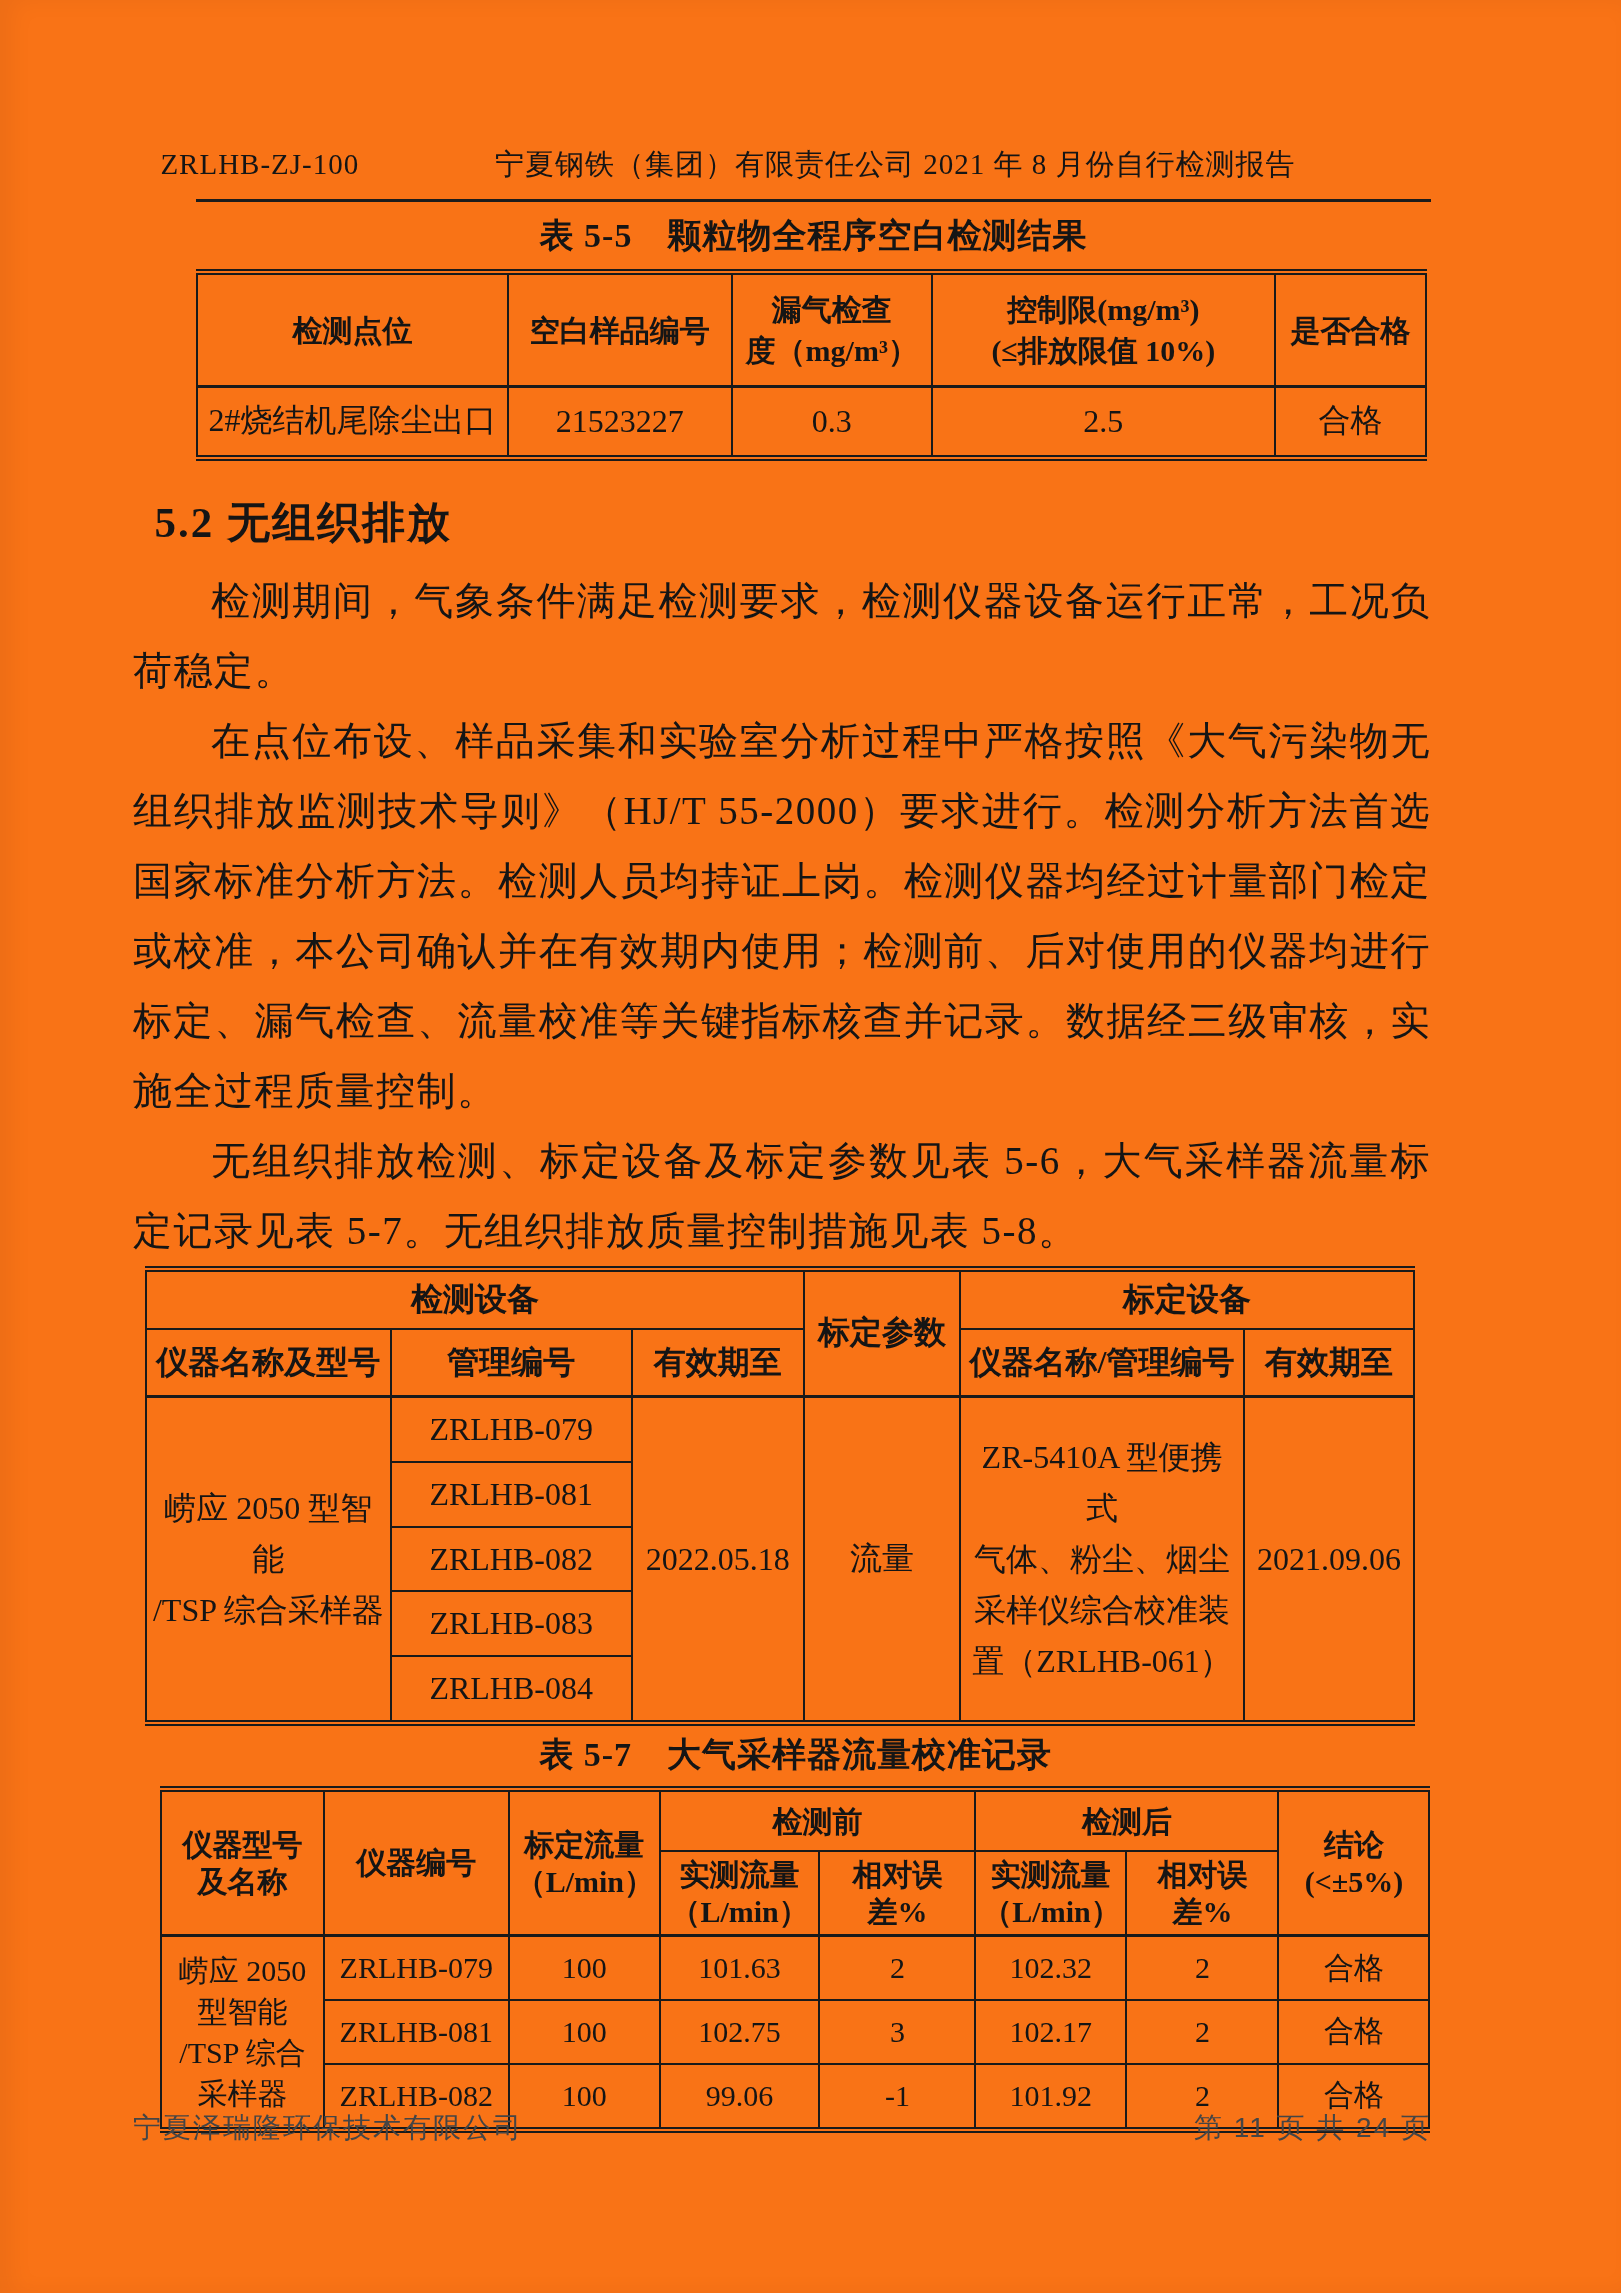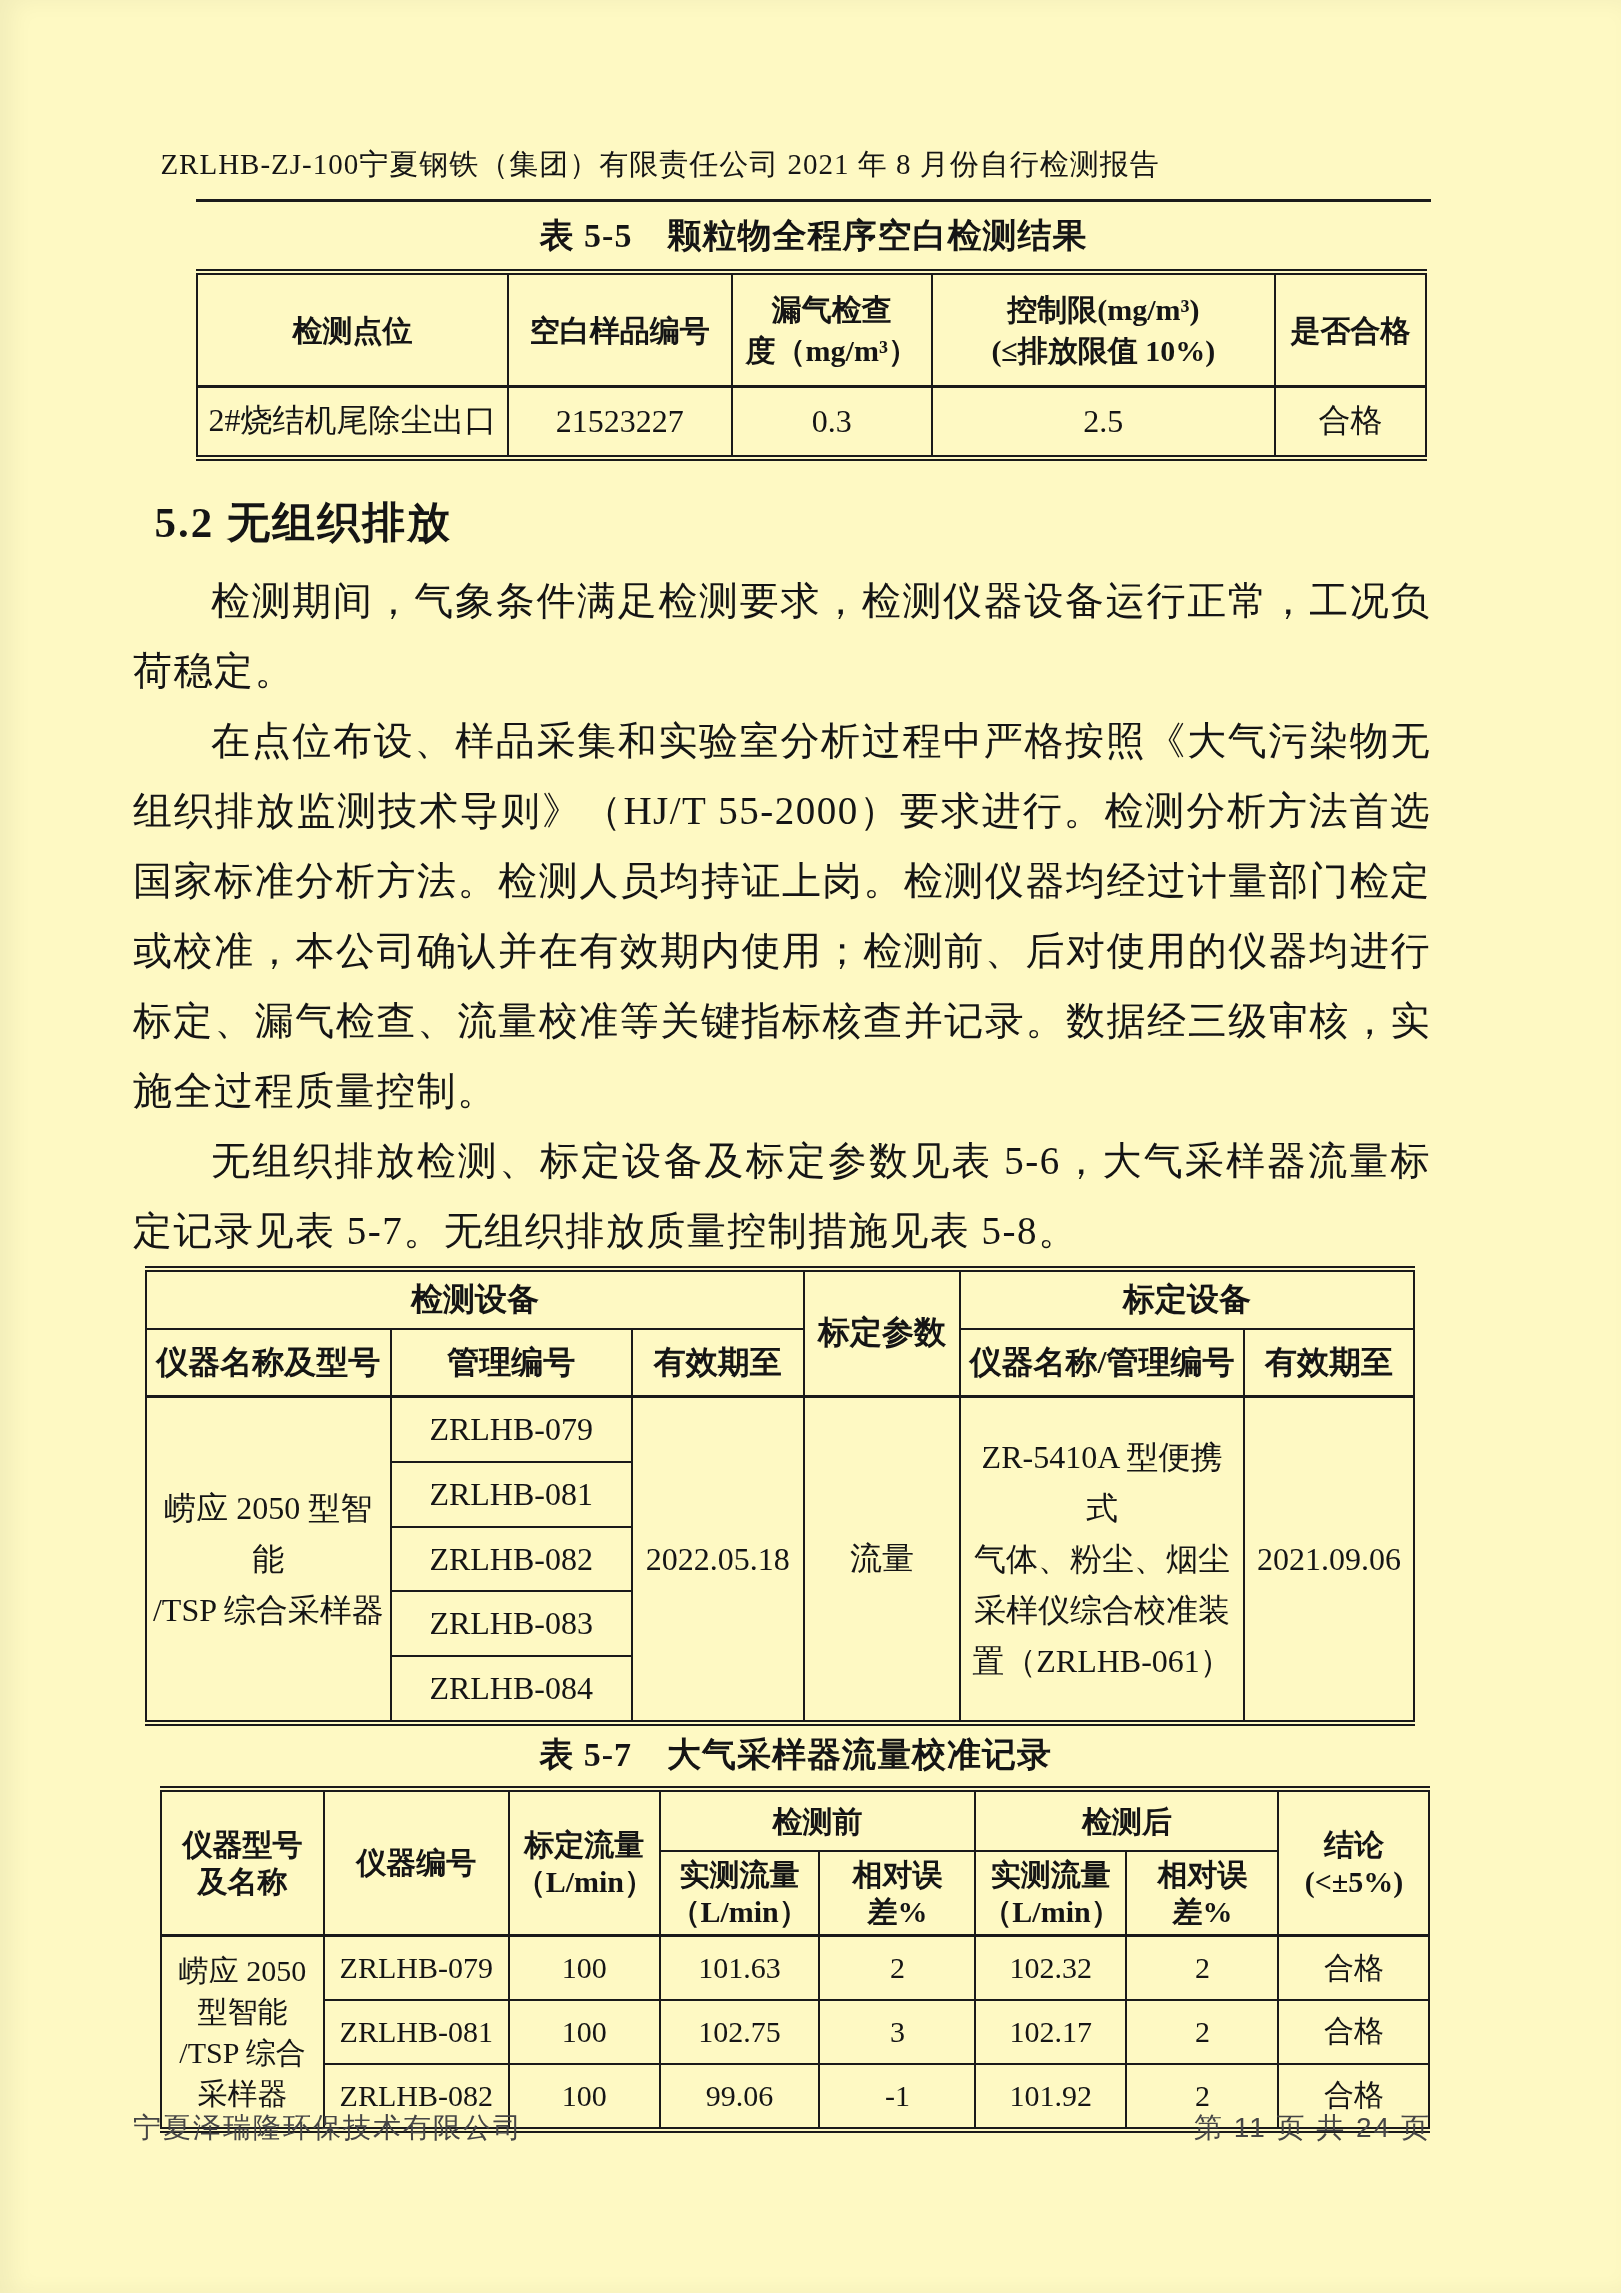--- a/index.html
+++ b/index.html
@@ -1,31 +1,31 @@
 <!DOCTYPE html>
 <html><head>
 <meta charset="utf-8">
 <style>
   html,body { margin:0; padding:0; background:#e8e8e6; }
   .page {
     position:relative;
     width:1621px; height:2294px;
     margin:0 auto;
-    background:#fef9c3;
+    background:#f97316;
     color:#151515;
     font-family:"Liberation Serif","DejaVu Serif",serif;
     overflow:hidden;
     box-shadow:inset 11.8px 0 23.5px rgba(0,0,0,0.05);
   }
   .content { padding:145px 190px 0 133px; }
 
   
   .doc-header { display:flex; align-items:baseline; font-size:29px; }
   .doc-code { white-space:nowrap; padding-left:27.4px; letter-spacing:1px; }
-  .doc-title { flex:1; letter-spacing:1px; }
+  .doc-title { flex:1; text-align:center; letter-spacing:1px; }
   .header-rule { height:0; border-bottom:3.9px solid #1c1c1c; margin:13.7px 0 0 63px; }
 
   
   .tbl-title { font-weight:bold; font-size:34px; text-align:center; letter-spacing:1px; }
   .t55-title { margin:11.8px 0 9.8px 63px; }
   .t56-title { margin:17.6px 0 9.8px 27.4px; }
   .t57-title { margin:5.9px 0 7.8px 27.4px; }
 
   
   table { border-collapse:collapse; table-layout:fixed; }

